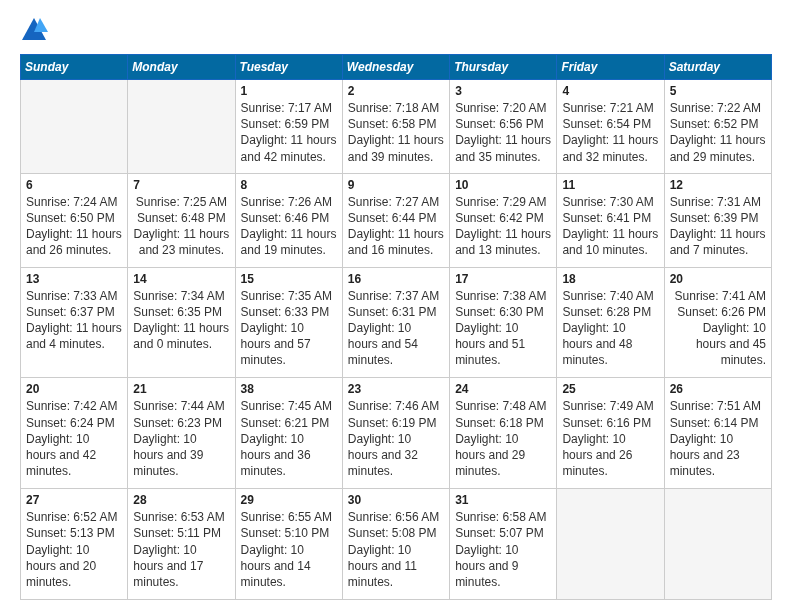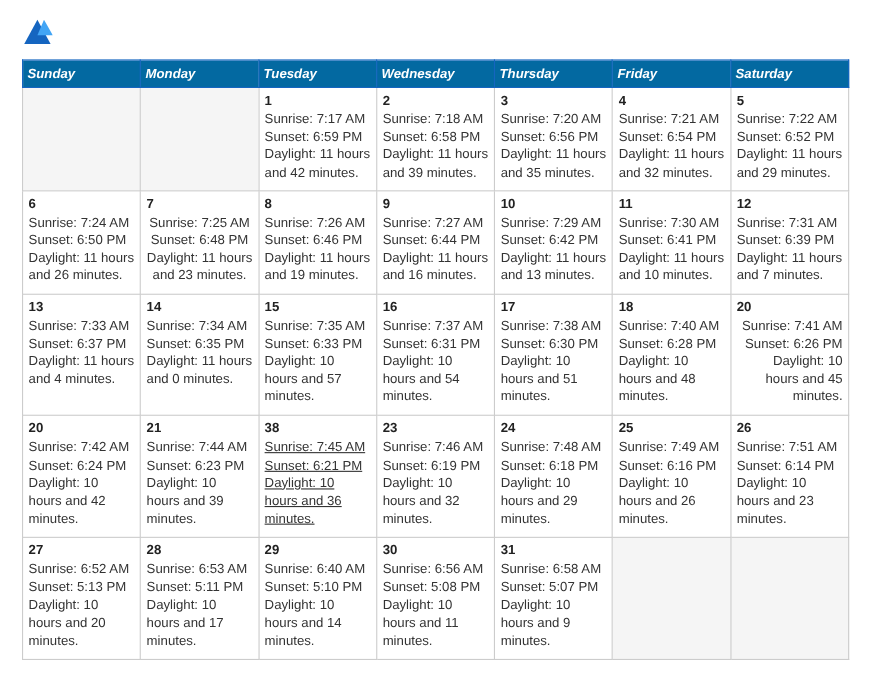--- a/index.html
+++ b/index.html
@@ -268,21 +268,21 @@
 Daylight: 10 hours and 42 minutes.</div>
           </td>
           <td>
             <span class="day-num">21</span>
             <div class="cell-text" style="white-space: pre-line;">Sunrise: 7:44 AM
 Sunset: 6:23 PM
 Daylight: 10 hours and 39 minutes.</div>
           </td>
           <td>
             <span class="day-num">38</span>
-            <div class="cell-text" style="white-space: pre-line; text-decoration: underline;">Sunrise: 7:45 AM
+            <div class="cell-text" style="white-space: pre-line;">Sunrise: 7:45 AM
 Sunset: 6:21 PM
 Daylight: 10 hours and 36 minutes.</div>
           </td>
           <td>
             <span class="day-num">23</span>
             <div class="cell-text" style="white-space: pre-line;">Sunrise: 7:46 AM
 Sunset: 6:19 PM
 Daylight: 10 hours and 32 minutes.</div>
           </td>
           <td>
@@ -312,21 +312,21 @@
 Daylight: 10 hours and 20 minutes.</div>
           </td>
           <td>
             <span class="day-num">28</span>
             <div class="cell-text" style="white-space: pre-line;">Sunrise: 6:53 AM
 Sunset: 5:11 PM
 Daylight: 10 hours and 17 minutes.</div>
           </td>
           <td>
             <span class="day-num">29</span>
-            <div class="cell-text" style="white-space: pre-line;">Sunrise: 6:40 AM
+            <div class="cell-text" style="white-space: pre-line;">Sunrise: 6:55 AM
 Sunset: 5:10 PM
 Daylight: 10 hours and 14 minutes.</div>
           </td>
           <td>
             <span class="day-num">30</span>
             <div class="cell-text" style="white-space: pre-line;">Sunrise: 6:56 AM
 Sunset: 5:08 PM
 Daylight: 10 hours and 11 minutes.</div>
           </td>
           <td>

